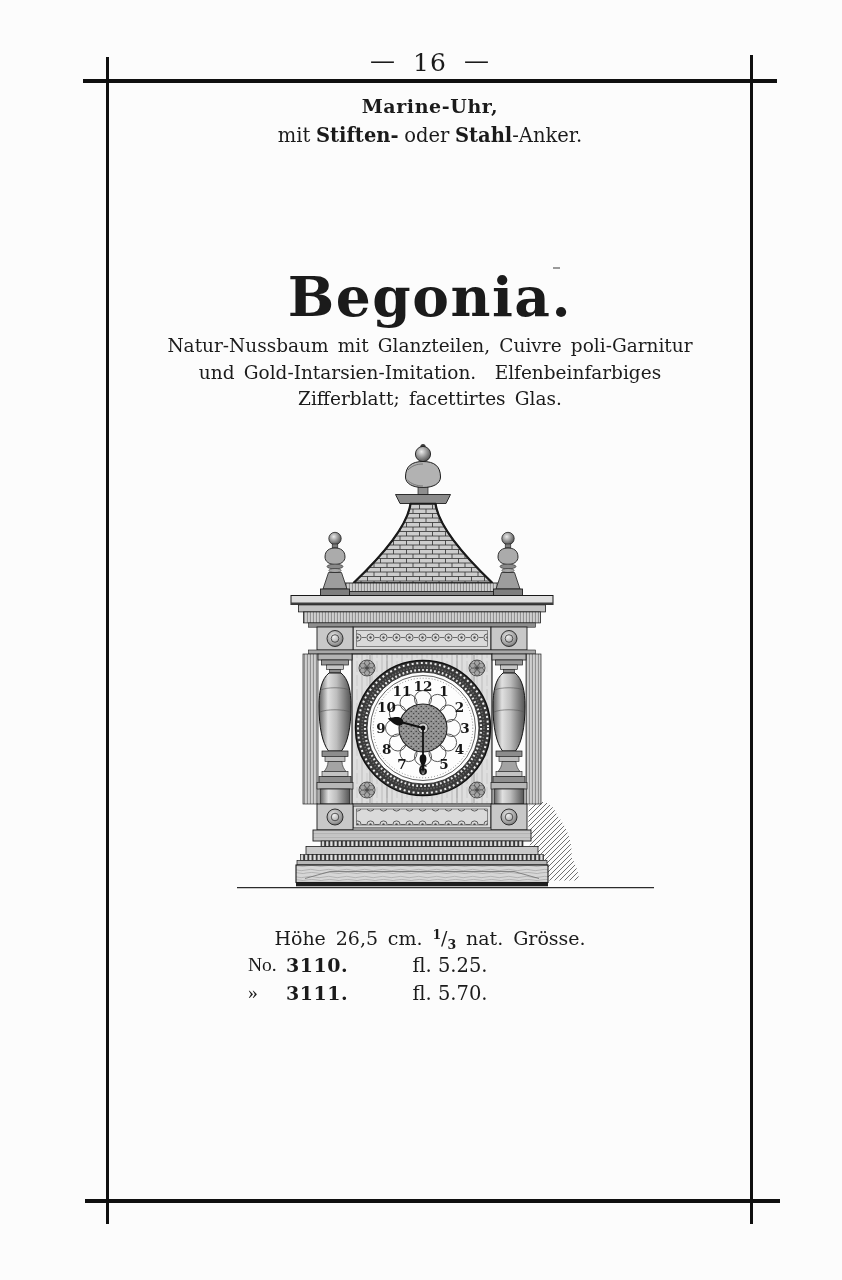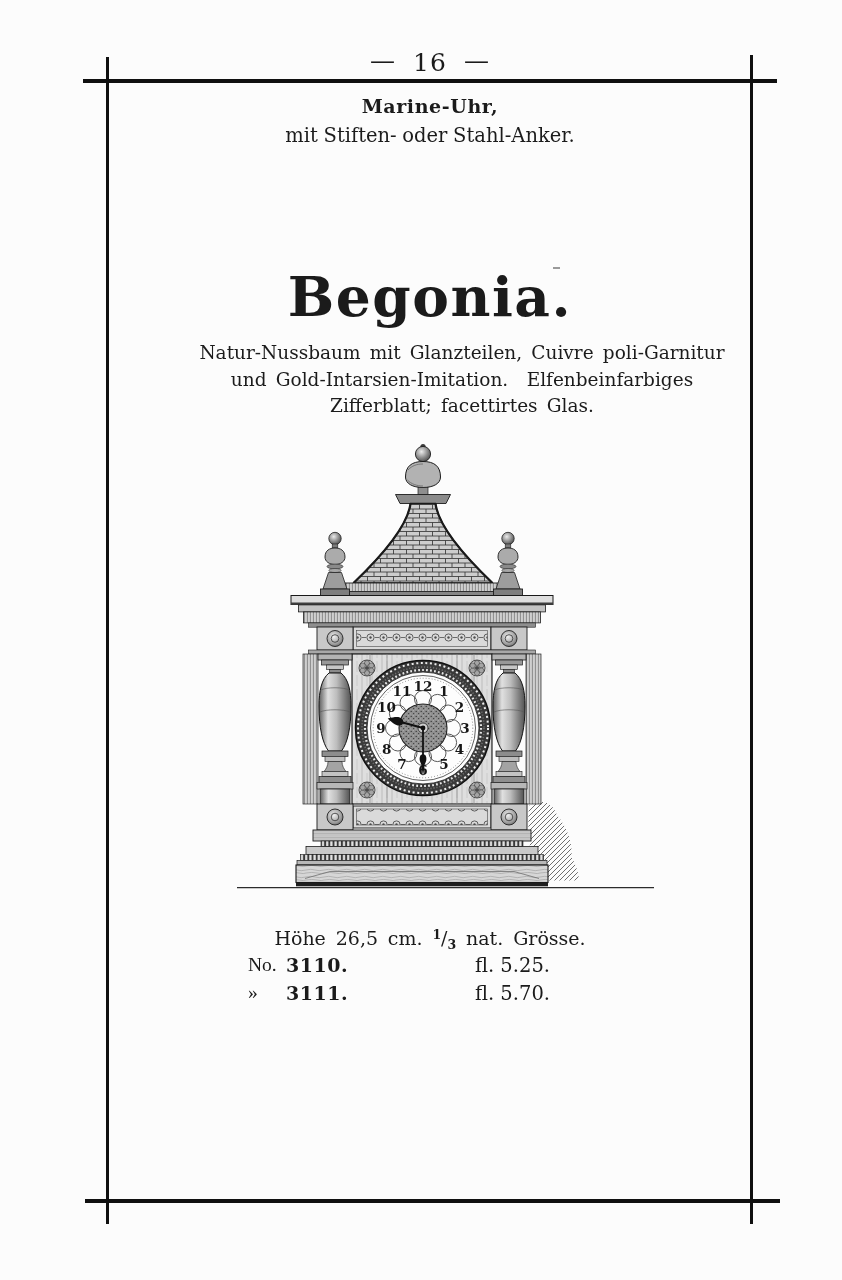--- a/index.html
+++ b/index.html
@@ -12,34 +12,34 @@
   .ctr{left:106px;width:648px;text-align:center;}
   
   .frame{background:#101010;position:absolute;}
   
   .pagenum{top:48px;font-size:25px;letter-spacing:1px;}
   .pagenum .dash{display:inline-block;margin:0 17px;transform:translateY(-2px);}
   
   .h-title{top:95px;font-size:19px;font-weight:700;letter-spacing:.6px;}
   .h-sub{top:124px;font-size:19.5px;}
   .h-sub .g{margin-right:.29em;}
-  .b{font-weight:400;}
+  .b{font-weight:700;}
   .name{top:264px;font-size:55px;font-weight:700;letter-spacing:1.5px;}
-  .desc{top:340px;font-size:18.5px;line-height:26.5px;word-spacing:.18em;padding-left:32px;}
+  .desc{top:333px;font-size:18.5px;line-height:26.5px;word-spacing:.18em;}
   
   .size{top:927px;font-size:19px;word-spacing:.2em;}
   .size sup{font-size:12.5px;font-weight:700;vertical-align:6px;letter-spacing:0;}
   .size sub{font-size:12.5px;font-weight:700;vertical-align:-4px;}
   
   .ptable{left:248px;top:951px;width:380px;font-size:19.5px;}
   .prow{display:grid;grid-template-columns:38px 64px 200px 78px;height:28px;align-items:center;}
   .c-no{font-family:Liberation Serif, serif;}
   .c-model{font-weight:700;font-size:19px;letter-spacing:.5px;}
   .c-desc{word-spacing:.18em;}
-  .c-price{text-align:right;}
+  .c-price{text-align:center;}
   .artifact{position:absolute;background:#9a9a9a;}
   svg text{font-family:"DejaVu Serif","Liberation Serif",serif;}
 </style>
 </head>
 <body>
 
 <div class="frame" style="left:83px;top:79px;width:694px;height:4px;"></div>
 <div class="frame" style="left:85px;top:1199px;width:695px;height:4px;"></div>
 <div class="frame" style="left:106px;top:57px;width:3px;height:1167px;"></div>
 <div class="frame" style="left:750px;top:55px;width:3px;height:1169px;"></div>

